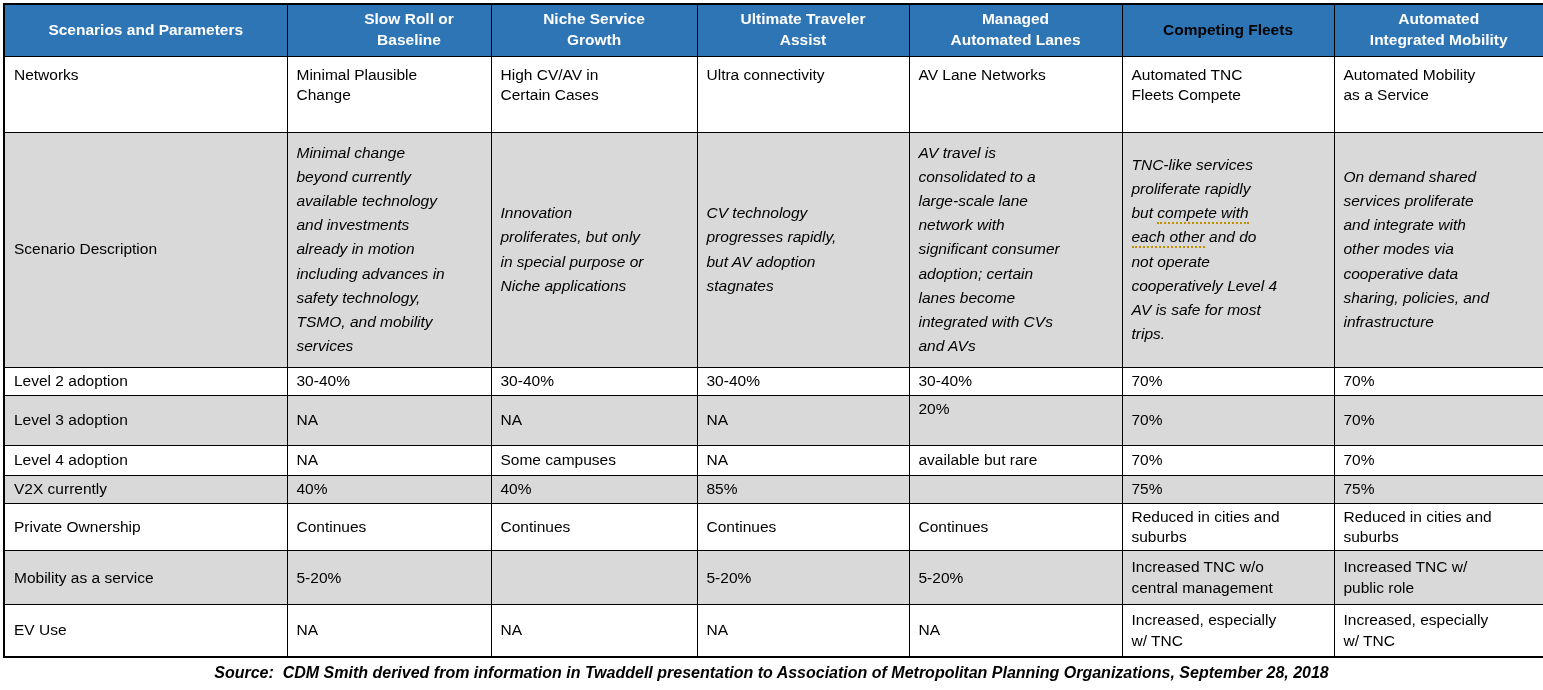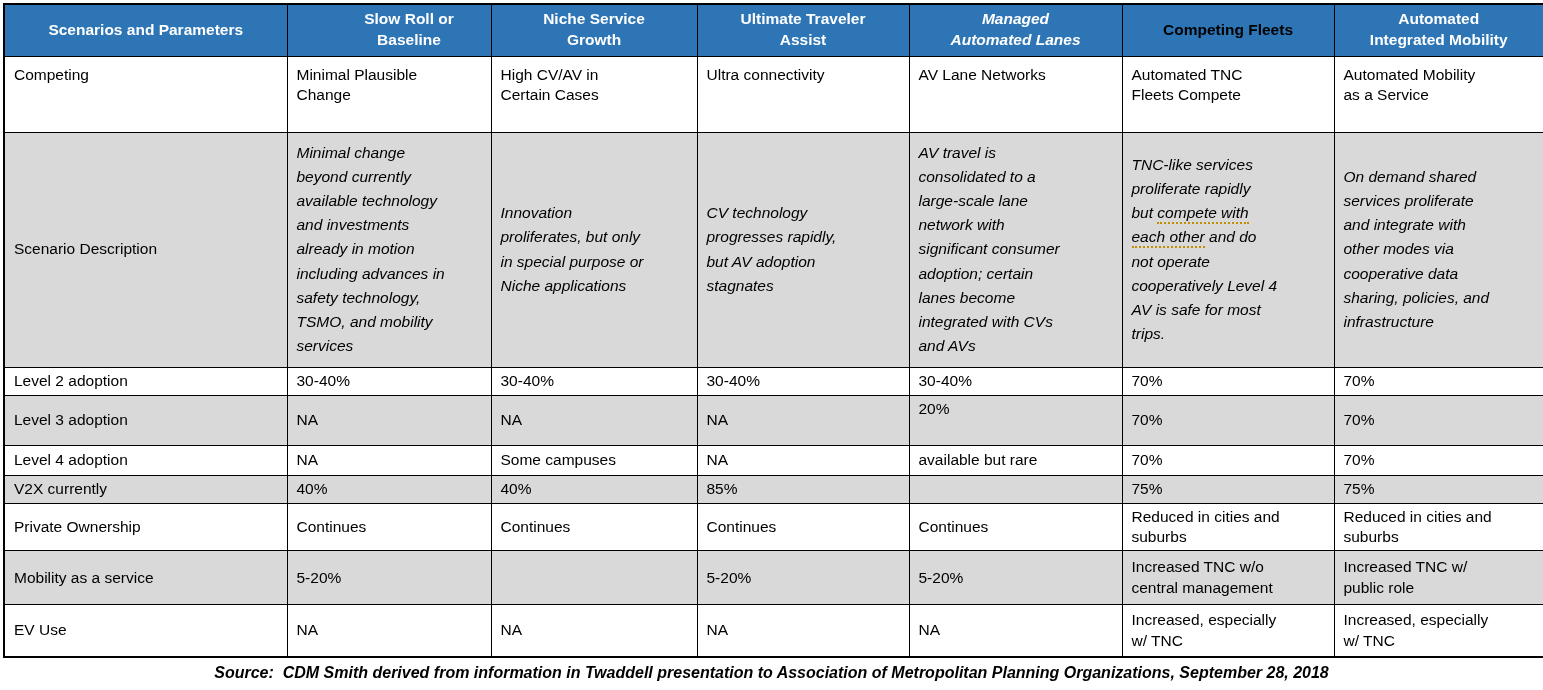--- a/index.html
+++ b/index.html
@@ -85,30 +85,30 @@
     <col style="width:210px">
   </colgroup>
   <thead>
     <tr style="background: rgb(46, 117, 182);">
         <th style="background: rgb(46, 117, 182); color: rgb(255, 255, 255);">Scenarios and Parameters</th>
         <th style="background: rgb(46, 117, 182); color: rgb(255, 255, 255); padding-left: 44px;">Slow Roll or Baseline</th>
         <th style="background: rgb(46, 117, 182); color: rgb(255, 255, 255);">Niche Service
 Growth</th>
         <th style="background: rgb(46, 117, 182); color: rgb(255, 255, 255); margin-left: 12px;">Ultimate Traveler
 Assist</th>
-        <th style="background: rgb(46, 117, 182); color: rgb(255, 255, 255); font-style: italic;">Managed
+        <th style="background: rgb(46, 117, 182); color: rgb(255, 255, 255);">Managed
 Automated Lanes</th>
         <th style="background: rgb(46, 117, 182); color: #000000; text-align: center;">Competing Fleets</th>
         <th style="background: rgb(46, 117, 182); color: rgb(255, 255, 255);">Automated
 Integrated Mobility</th>
       </tr>
   </thead>
   <tbody>
       <tr class="r0 valign-top">
-        <td>Competing</td>
+        <td>Networks</td>
         <td class="value-cell">Minimal Plausible
 Change</td>
         <td class="value-cell">High CV/AV in
 Certain Cases</td>
         <td class="value-cell">Ultra connectivity</td>
         <td class="value-cell">AV Lane Networks</td>
         <td class="value-cell">Automated TNC
 Fleets Compete</td>
         <td class="value-cell">Automated Mobility
 as a Service</td>

